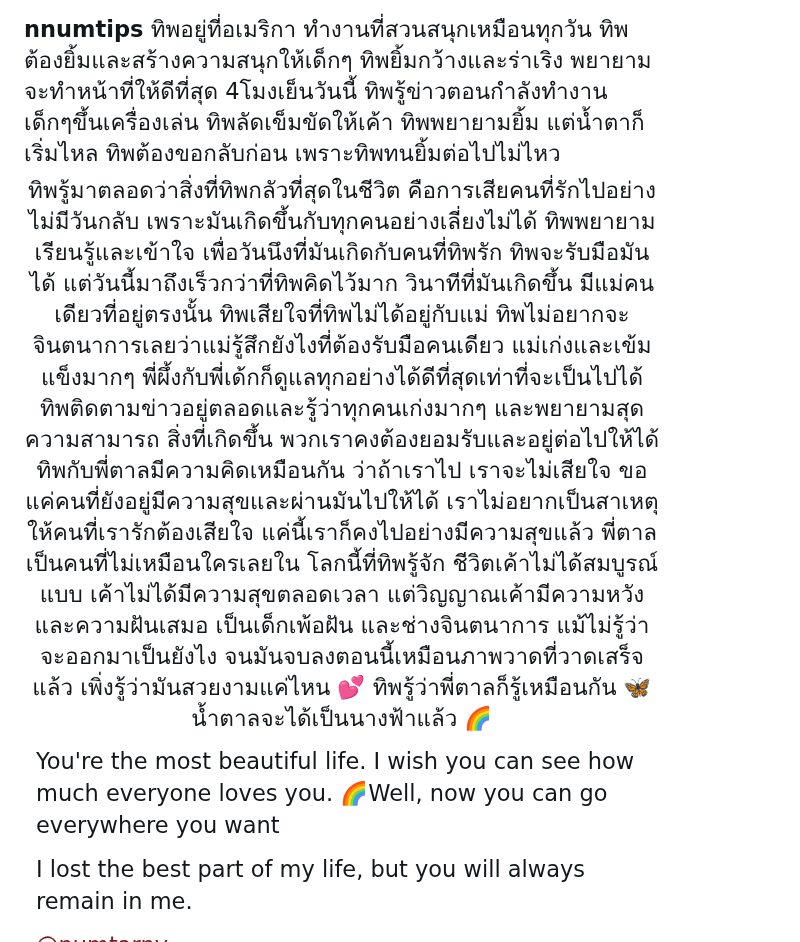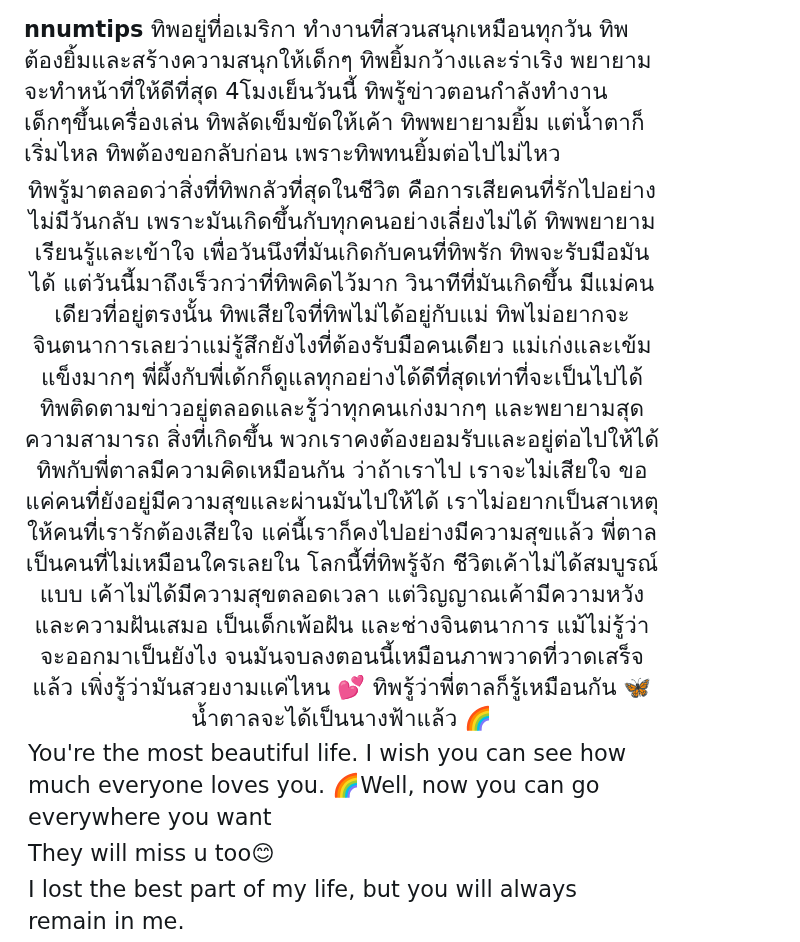--- a/index.html
+++ b/index.html
@@ -41,28 +41,27 @@
     text-align: center;
   }
   .eng {
     font-size: 22.5px;
     line-height: 1.42;
   }
   .mention {
     color: #7f1d1d;
   }
   .line {
-    margin: 4px;
+    margin: 12px;
   }
 </style>
 </head>
 <body>
 
 <div class="post">
   <div class="caption">
     <div class="thai-block para"><span class="username">nnumtips</span> <span>ทิพอยู่ที่อเมริกา ทำงานที่สวนสนุกเหมือนทุกวัน ทิพต้องยิ้มและสร้างความสนุกให้เด็กๆ ทิพยิ้มกว้างและร่าเริง พยายามจะทำหน้าที่ให้ดีที่สุด 4โมงเย็นวันนี้ ทิพรู้ข่าวตอนกำลังทำงาน เด็กๆขึ้นเครื่องเล่น ทิพลัดเข็มขัดให้เค้า ทิพพยายามยิ้ม แต่น้ำตาก็เริ่มไหล ทิพต้องขอกลับก่อน เพราะทิพทนยิ้มต่อไปไม่ไหว</span></div>
     <div class="thai-block para para-gap"><span>ทิพรู้มาตลอดว่าสิ่งที่ทิพกลัวที่สุดในชีวิต คือการเสียคนที่รักไปอย่างไม่มีวันกลับ เพราะมันเกิดขึ้นกับทุกคนอย่างเลี่ยงไม่ได้ ทิพพยายามเรียนรู้และเข้าใจ เพื่อวันนึงที่มันเกิดกับคนที่ทิพรัก ทิพจะรับมือมันได้ แต่วันนี้มาถึงเร็วกว่าที่ทิพคิดไว้มาก วินาทีที่มันเกิดขึ้น มีแม่คนเดียวที่อยู่ตรงนั้น ทิพเสียใจที่ทิพไม่ได้อยู่กับแม่ ทิพไม่อยากจะจินตนาการเลยว่าแม่รู้สึกยังไงที่ต้องรับมือคนเดียว แม่เก่งและเข้มแข็งมากๆ พี่ผึ้งกับพี่เด้กก็ดูแลทุกอย่างได้ดีที่สุดเท่าที่จะเป็นไปได้ ทิพติดตามข่าวอยู่ตลอดและรู้ว่าทุกคนเก่งมากๆ และพยายามสุดความสามารถ สิ่งที่เกิดขึ้น พวกเราคงต้องยอมรับและอยู่ต่อไปให้ได้ ทิพกับพี่ตาลมีความคิดเหมือนกัน ว่าถ้าเราไป เราจะไม่เสียใจ ขอแค่คนที่ยังอยู่มีความสุขและผ่านมันไปให้ได้ เราไม่อยากเป็นสาเหตุให้คนที่เรารักต้องเสียใจ แค่นี้เราก็คงไปอย่างมีความสุขแล้ว พี่ตาลเป็นคนที่ไม่เหมือนใครเลยใน โลกนี้ที่ทิพรู้จัก ชีวิตเค้าไม่ได้สมบูรณ์แบบ เค้าไม่ได้มีความสุขตลอดเวลา  แต่วิญญาณเค้ามีความหวังและความฝันเสมอ เป็นเด็กเพ้อฝัน และช่างจินตนาการ แม้ไม่รู้ว่าจะออกมาเป็นยังไง จนมันจบลงตอนนี้เหมือนภาพวาดที่วาดเสร็จแล้ว เพิ่งรู้ว่ามันสวยงามแค่ไหน 💕 ทิพรู้ว่าพี่ตาลก็รู้เหมือนกัน 🦋 น้ำตาลจะได้เป็นนางฟ้าแล้ว 🌈</span></div>
     <div class="eng line">You're the most beautiful life. I wish you can see how much everyone loves you. 🌈Well, now you can go everywhere you want</div>
-    <div class="eng line">They will miss u too😊</div>
     <div class="eng line">I lost the best part of my life, but you will always remain in me.</div>
     <div class="eng line mention">@numtarny</div>
   </div>
 </div>
 
 </body></html>

